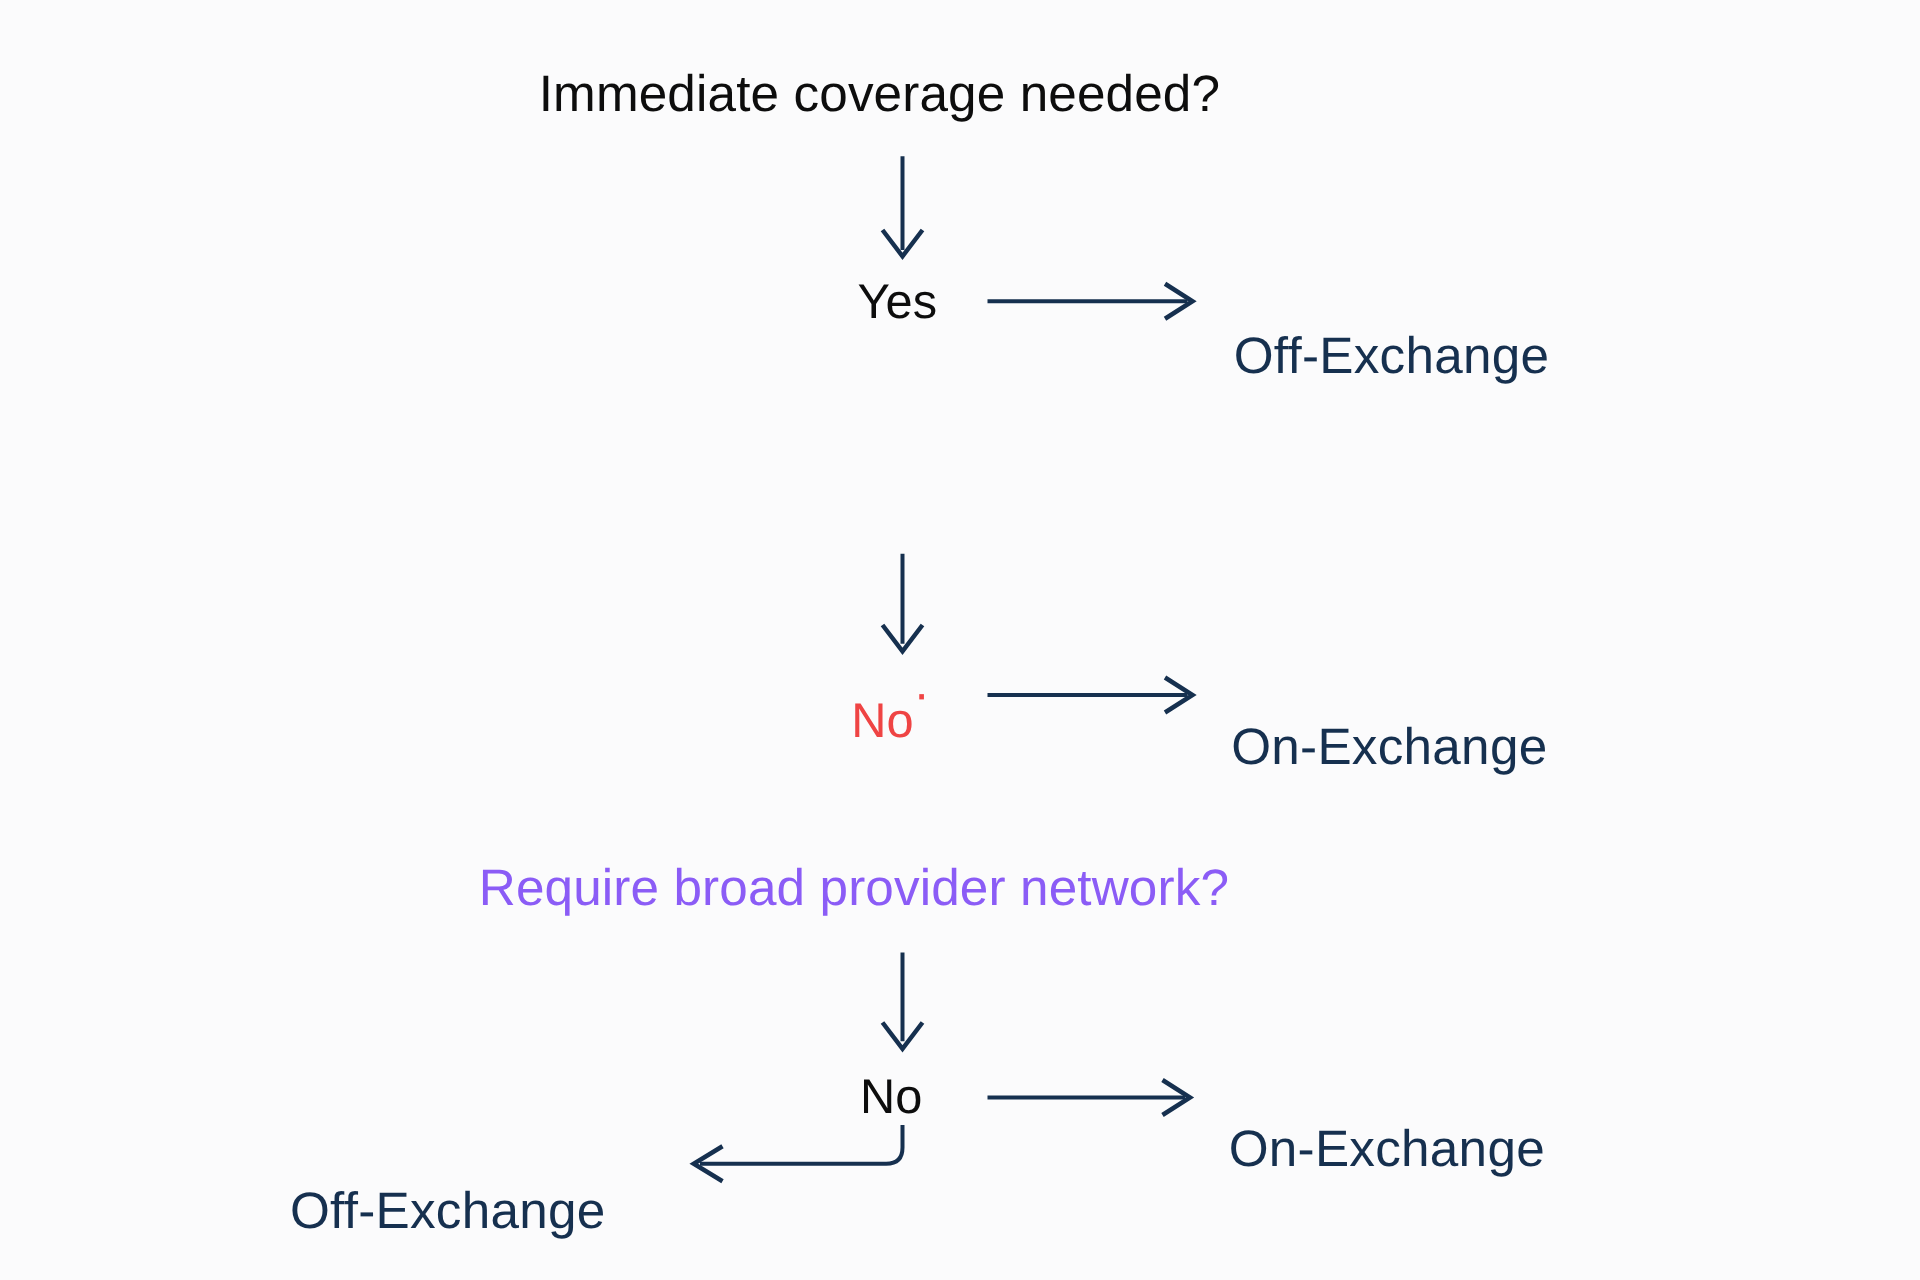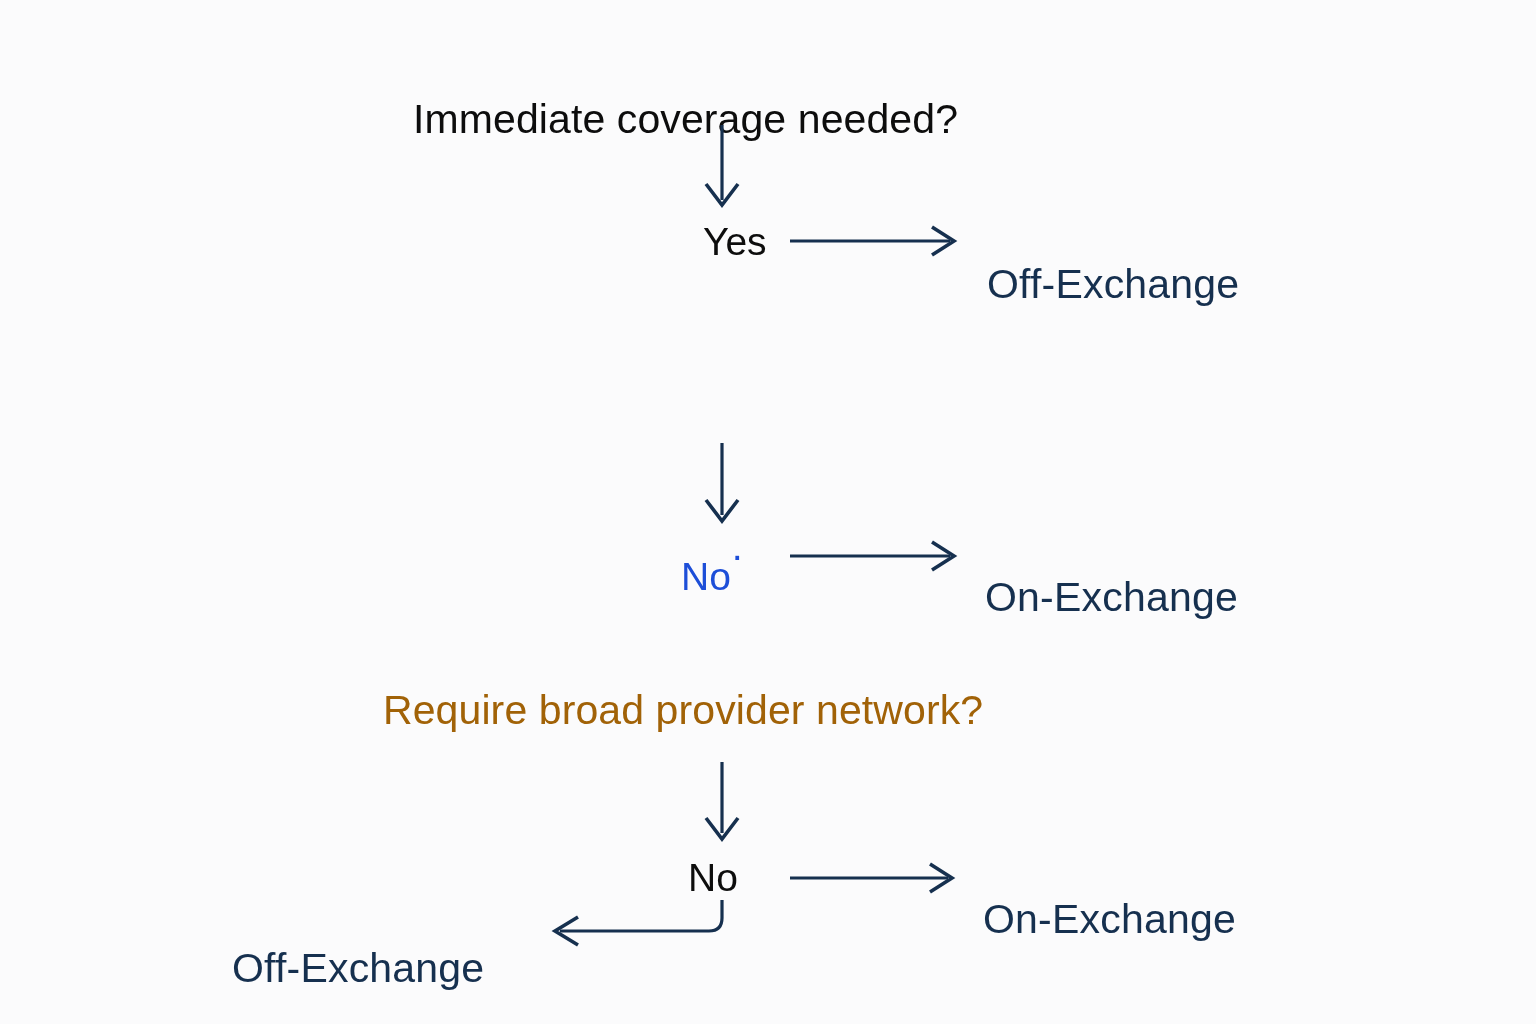--- a/index.html
+++ b/index.html
@@ -64,52 +64,52 @@
     stroke-width: 3.6;
     stroke-linecap: butt;
     stroke-linejoin: miter;
   }
 </style>
 </head>
 <body>
 
 <div id="canvas" style="background: rgb(251, 251, 252);">
 
-  <div class="node question" style="left: 413px; top: 55px; color: rgb(13, 13, 13); margin-top: 44px;">Immediate coverage needed?</div>
+  <div class="node question" style="left: 431px; top: 55px; color: rgb(13, 13, 13);">Immediate coverage needed?</div>
 
   <svg class="conn" style="left:0px; top:0px; width:1536px; height:1024px;">
     <line x1="722" y1="125" x2="722" y2="200" style="stroke: rgb(22, 48, 79);"></line>
     <path class="head" d="M 706 184 L 722 205 L 738 184" style="stroke: rgb(22, 48, 79);"></path>
   </svg>
 
-  <div class="node answer" style="left: 703px; top: 222px; color: rgb(13, 13, 13);"><span>Yes</span></div>
+  <div class="node answer" style="left: 686px; top: 222px; color: rgb(13, 13, 13);"><span>Yes</span></div>
 
   <svg class="conn" style="left:0px; top:0px; width:1536px; height:1024px;">
     <line x1="790" y1="241" x2="950" y2="241" style="stroke: rgb(22, 48, 79);"></line>
     <path class="head" d="M 932 227 L 954 241 L 932 255" style="stroke: rgb(22, 48, 79);"></path>
   </svg>
 
   <div class="node outcome" style="left: 987px; top: 220px; color: rgb(22, 48, 79);">Off-Exchange</div>
 
 
   <svg class="conn" style="left:0px; top:0px; width:1536px; height:1024px;">
     <line x1="722" y1="443" x2="722" y2="515" style="stroke: rgb(22, 48, 79);"></line>
     <path class="head" d="M 706 500 L 722 521 L 738 500" style="stroke: rgb(22, 48, 79);"></path>
   </svg>
 
-  <div class="node answer" style="left: 681px; top: 536px; color: #1d4ed8;"><span>No</span><span class="dot">·</span></div>
+  <div class="node answer" style="left: 681px; top: 536px; color: #ef4444;"><span>No</span><span class="dot">·</span></div>
 
   <svg class="conn" style="left:0px; top:0px; width:1536px; height:1024px;">
     <line x1="790" y1="556" x2="950" y2="556" style="stroke: rgb(22, 48, 79);"></line>
     <path class="head" d="M 932 542 L 954 556 L 932 570" style="stroke: rgb(22, 48, 79);"></path>
   </svg>
 
   <div class="node outcome" style="left: 985px; top: 533px; color: rgb(22, 48, 79);">On-Exchange</div>
 
-  <div class="node question" style="left: 383px; top: 690px; color: #a16207;">Require broad provider network?</div>
+  <div class="node question" style="left: 383px; top: 690px; color: #8b5cf6;">Require broad provider network?</div>
 
   <svg class="conn" style="left:0px; top:0px; width:1536px; height:1024px;">
     <line x1="722" y1="762" x2="722" y2="833" style="stroke: rgb(22, 48, 79);"></line>
     <path class="head" d="M 706 818 L 722 839 L 738 818" style="stroke: rgb(22, 48, 79);"></path>
   </svg>
 
   <div class="node answer" style="left: 688px; top: 858px; color: rgb(13, 13, 13);"><span>No</span></div>
 
   <svg class="conn" style="left:0px; top:0px; width:1536px; height:1024px;">
     <line x1="790" y1="878" x2="948" y2="878" style="stroke: rgb(22, 48, 79);"></line>

